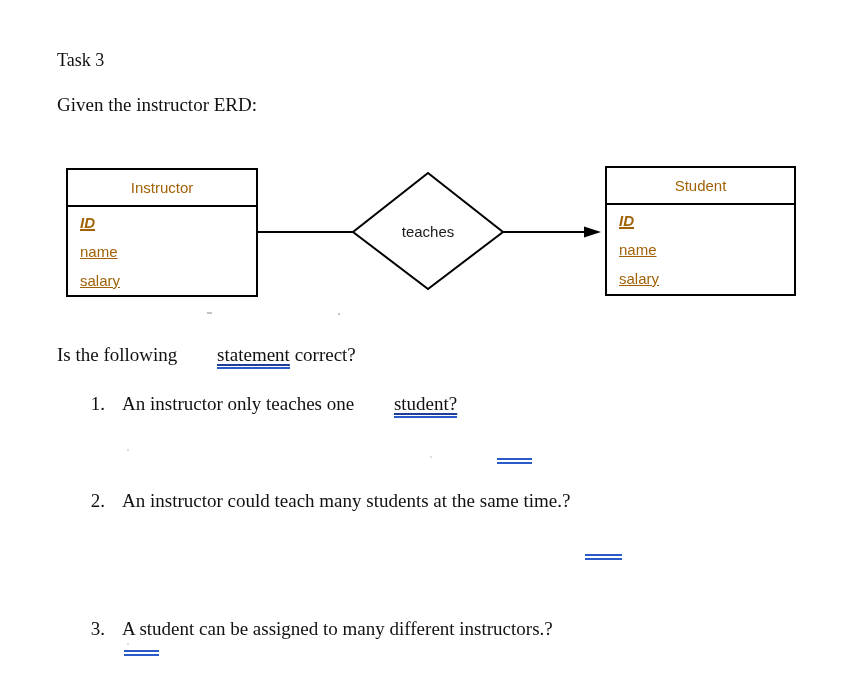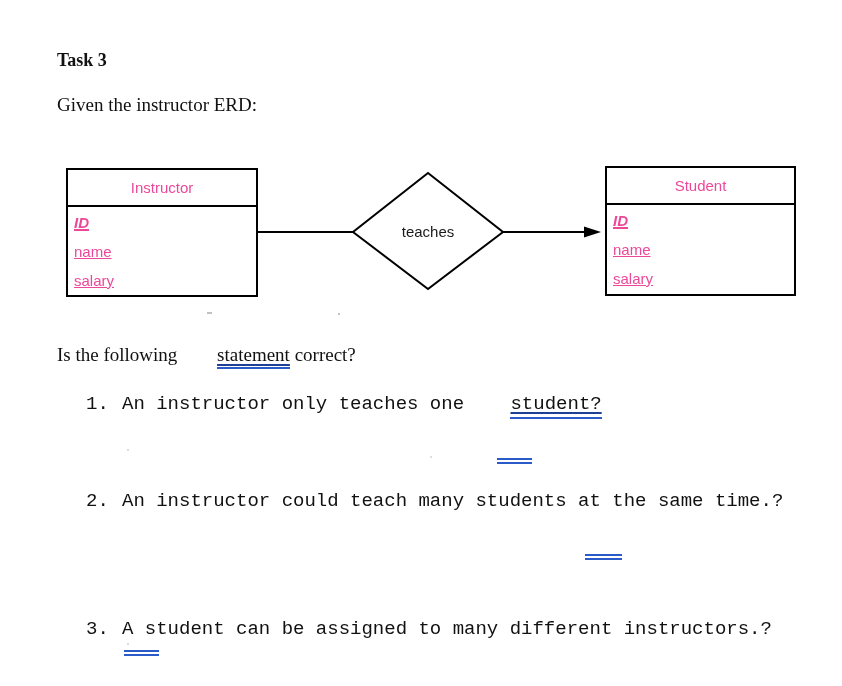--- a/index.html
+++ b/index.html
@@ -9,34 +9,34 @@
     position: relative;
     overflow: hidden;
     font-family: "Liberation Serif", serif;
     color: #111111;
   }
   .abs { position: absolute; }
 
   
   .task-title {
     left: 57px; top: 47px;
-    font-size: 18px; font-weight: bold;
+    font-size: 18px; font-weight: normal;
     line-height: 26px; white-space: nowrap;
   }
   .intro {
     left: 57px; top: 92px;
     font-size: 19px; line-height: 26px; white-space: nowrap;
   }
   .question {
     left: 57px; top: 342px;
     font-size: 19px; line-height: 26px; white-space: nowrap;
   }
   .list-item {
     left: 86px;
-    font-size: 19px; line-height: 26px; white-space: nowrap; font-family: Liberation Mono, monospace;
+    font-size: 19px; line-height: 26px; white-space: nowrap;
   }
   .list-item .num { display: inline-block; width: 19px; text-align: right; }
   .list-item .txt { margin-left: 17px; }
   .item-1 { top: 391px; }
   .item-2 { top: 488px; }
   .item-3 { top: 616px; }
 
   
   .flagged {
     text-decoration: underline;
@@ -63,30 +63,30 @@
   .stray.faint { background: #bdbdbd; opacity: 0.5; }
 
   
   .diagram-svg { left: 0; top: 160px; }
   .entity {
     border: 2px solid #000000;
     background: #ffffff;
     box-sizing: border-box;
     font-family: "Liberation Sans", sans-serif;
     font-size: 15px;
-    color: #ec4899;
+    color: #a16207;
   }
   .entity-instructor { left: 66px; top: 168px; width: 192px; height: 129px; }
   .entity-student    { left: 605px; top: 166px; width: 191px; height: 130px; }
   .entity-title {
     height: 35px; line-height: 35px;
     text-align: center;
     border-bottom: 2px solid #000000;
   }
-  .entity-attrs { padding-left: 6px; border-radius: 19px; }
+  .entity-attrs { padding-left: 12px; border-radius: 19px; }
   .attr { height: 29px; line-height: 31px; text-decoration: underline; }
   .attr-pk {
     font-weight: bold; font-style: italic;
     text-decoration: underline;
     text-decoration-thickness: 2px;
   }
 </style>
 </head>
 <body>
 

